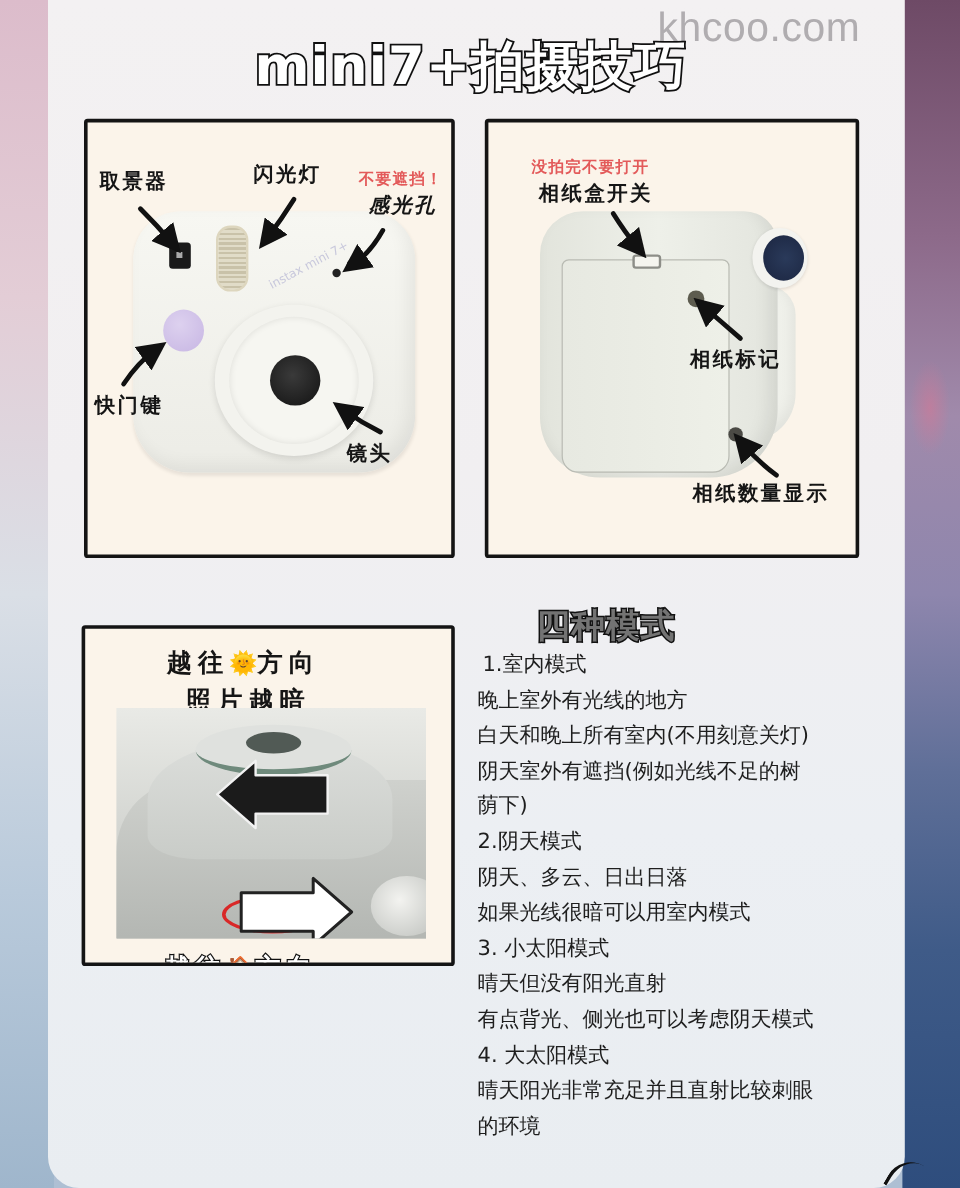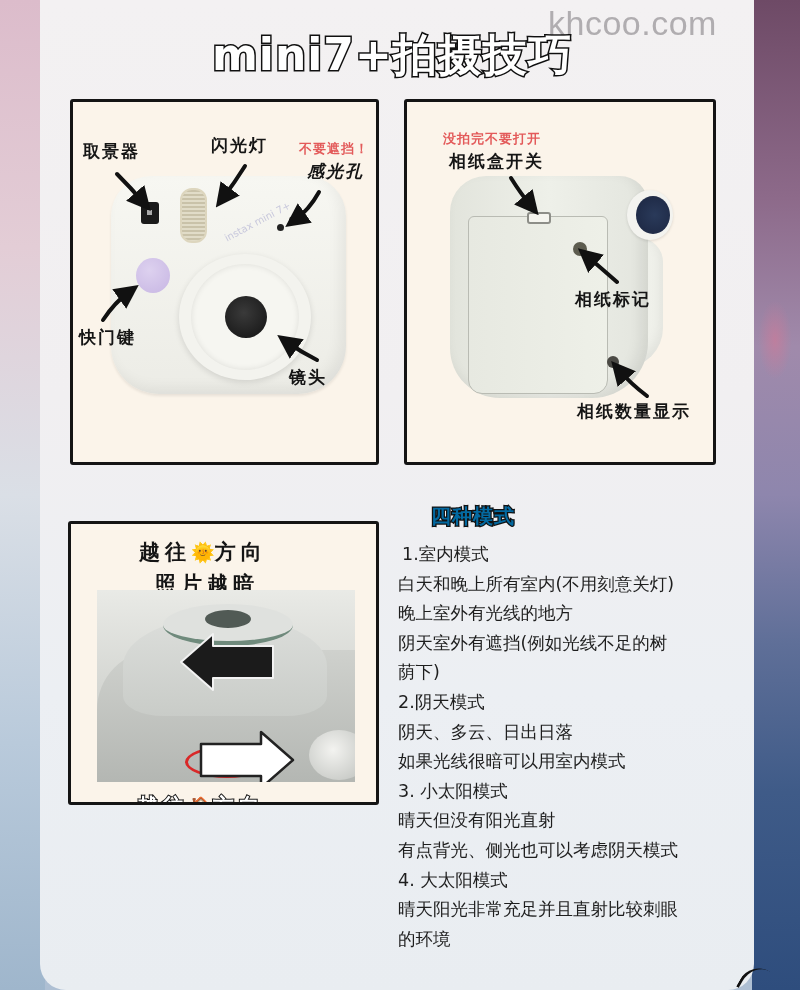--- a/index.html
+++ b/index.html
@@ -173,22 +173,22 @@
     position: absolute; font-weight: bold; font-size: 21px; letter-spacing: 5px; white-space: nowrap;
   }
   .dark-lbl { color: #151515; }
   .outline-lbl {
     color: #ffffff; -webkit-text-stroke: 2px #111; paint-order: stroke fill;
   }
   .emoji { font-size: 19px; letter-spacing: 0; }
 
   
   .modes-title {
-    position: absolute; left: 431px; top: 503px;
-    font-weight: bold; font-size: 20px; color: #0369a1; letter-spacing: 1px;
+    position: absolute; left: 447px; top: 503px;
+    font-weight: bold; font-size: 28px; color: #737373; letter-spacing: 1px;
     -webkit-text-stroke: 2.5px #111; paint-order: stroke fill;
   }
   .modes {
     position: absolute; left: 398px; top: 540px; width: 360px;
     font-size: 17.5px; line-height: 29.6px; color: #1e1e1e;
   }
   .modes .line { white-space: nowrap; }
   .modes .indent { padding-left: 4px; }
 
   .corner-mark {
@@ -298,22 +298,22 @@
 
   <div class="big-lbl outline-lbl" style="left:66px;top:268px;">
     <span>越往</span><span class="emoji">🏠</span><span>方向</span>
   </div>
   <div class="big-lbl outline-lbl" style="left:84px;top:310px;">照片越亮</div>
 </div>
 
 <div class="modes-title">四种模式</div>
 <div class="modes">
   <div class="line indent">1.室内模式</div>
+  <div class="line">晚上室外有光线的地方</div>
   <div class="line">白天和晚上所有室内(不用刻意关灯)</div>
-  <div class="line">晚上室外有光线的地方</div>
   <div class="line">阴天室外有遮挡(例如光线不足的树</div>
   <div class="line">荫下)</div>
   <div class="line">2.阴天模式</div>
   <div class="line">阴天、多云、日出日落</div>
   <div class="line">如果光线很暗可以用室内模式</div>
   <div class="line">3. 小太阳模式</div>
   <div class="line">晴天但没有阳光直射</div>
   <div class="line">有点背光、侧光也可以考虑阴天模式</div>
   <div class="line">4. 大太阳模式</div>
   <div class="line">晴天阳光非常充足并且直射比较刺眼</div>

